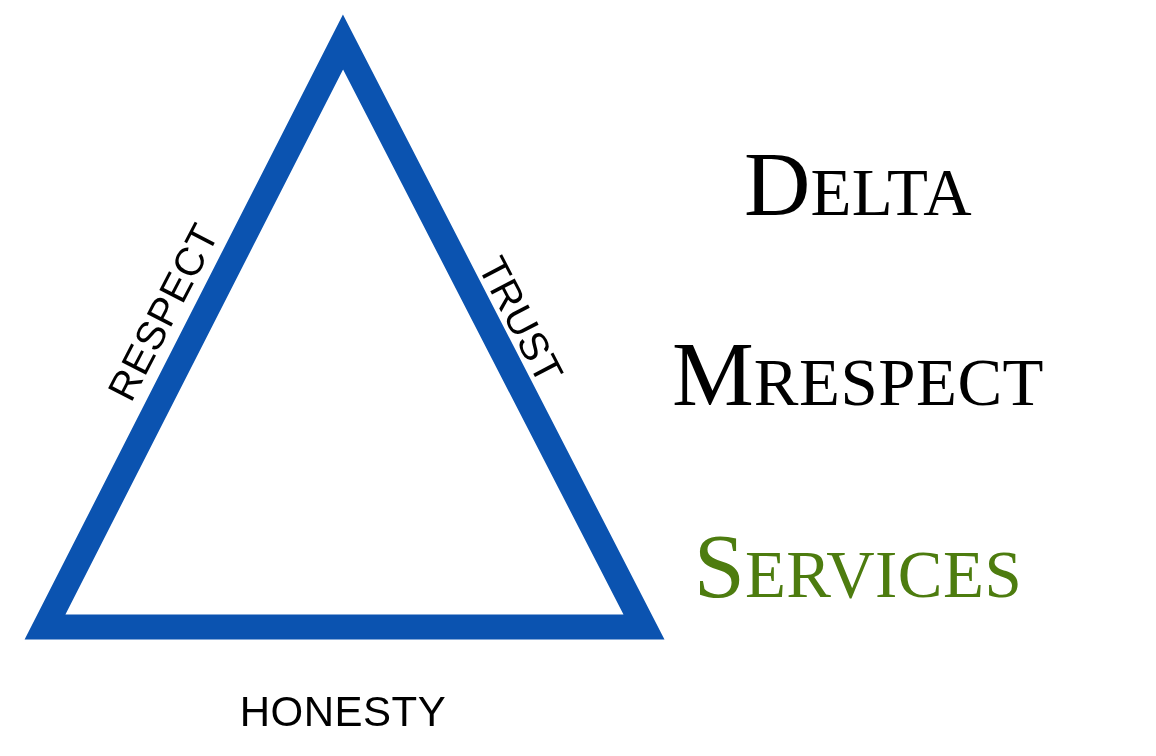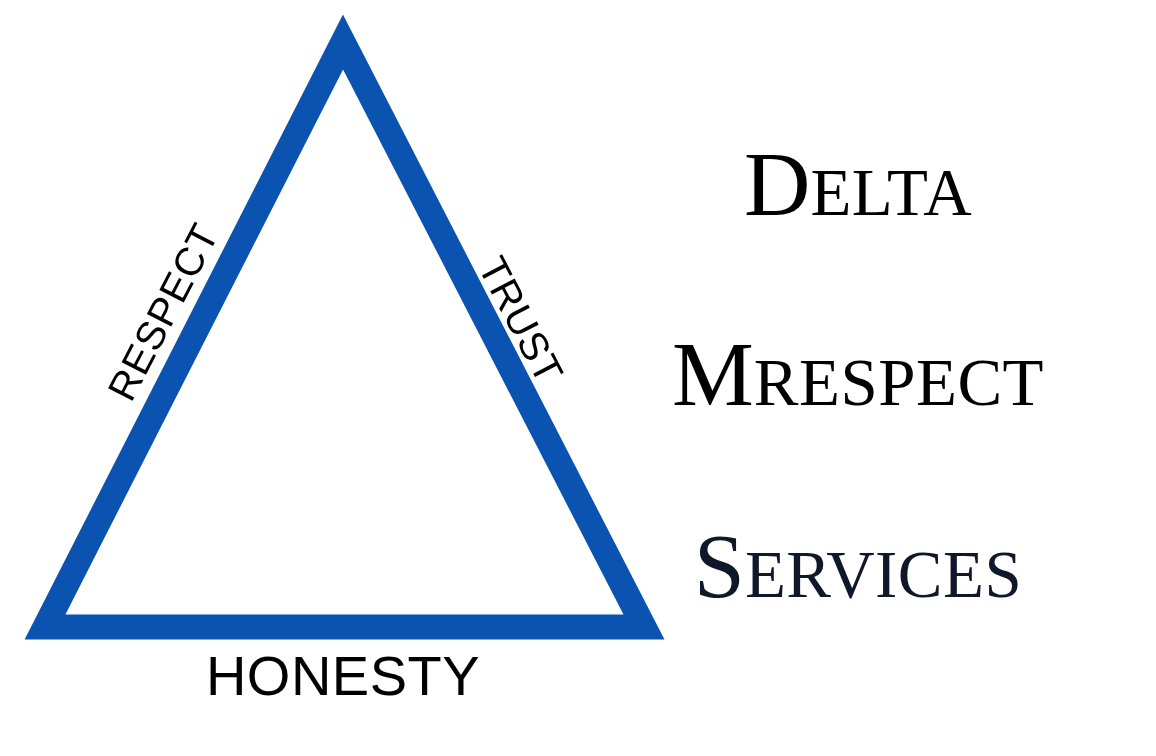--- a/index.html
+++ b/index.html
@@ -53,25 +53,25 @@
     transform: translate(-50%, -50%) rotate(-62.5deg);
   }
   #label-trust {
     left: 521px;
     top: 320px;
     transform: translate(-50%, -50%) rotate(62.5deg);
   }
   #label-honesty {
     position: absolute;
     left: 343px;
-    top: 676px;
+    top: 712px;
     transform: translate(-50%, -50%);
     color: #000000;
     font-family: "Liberation Sans", sans-serif;
-    font-size: 56px;
+    font-size: 42px;
     line-height: 1;
     letter-spacing: 0.5px;
     white-space: nowrap;
   }
 
   
   #company-name {
     position: absolute;
     left: 560px;
     top: 110px;
@@ -131,21 +131,21 @@
         <span class="big">D</span><span class="small">ELTA</span>
       </span>
     </div>
 
     <div class="name-line" id="name-line-monument" style="color: rgb(0, 0, 0);">
       <span class="name-line-inner">
         <span class="big">M</span><span class="small">RESPECT</span>
       </span>
     </div>
 
-    <div class="name-line" id="name-line-services" style="color: #0f172a;">
+    <div class="name-line" id="name-line-services" style="color: #4d7c0f;">
       <span class="name-line-inner">
         <span class="big">S</span><span class="small">ERVICES</span>
       </span>
     </div>
 
   </div>
 
 </div>
 
 </body></html>

